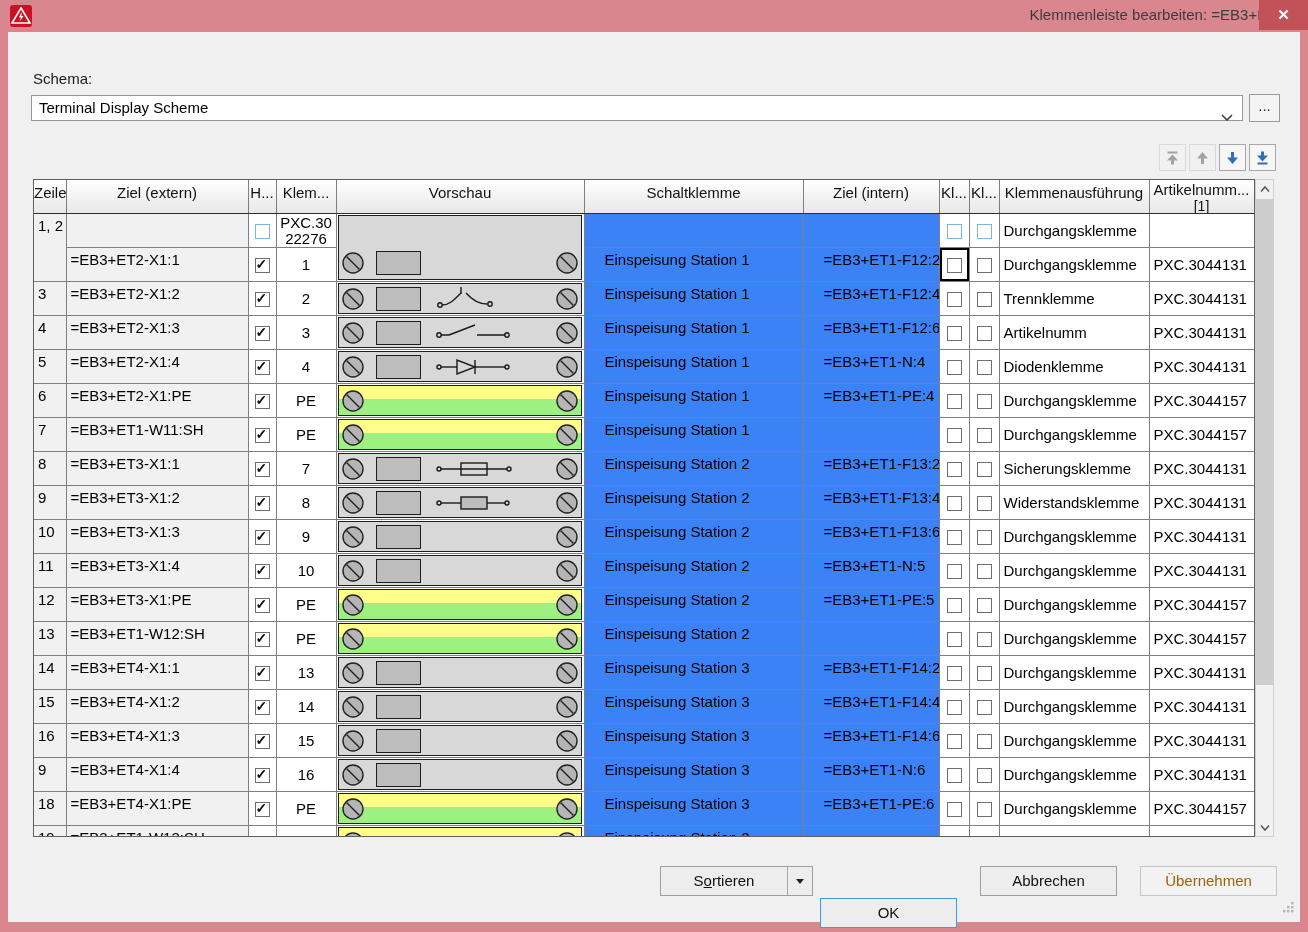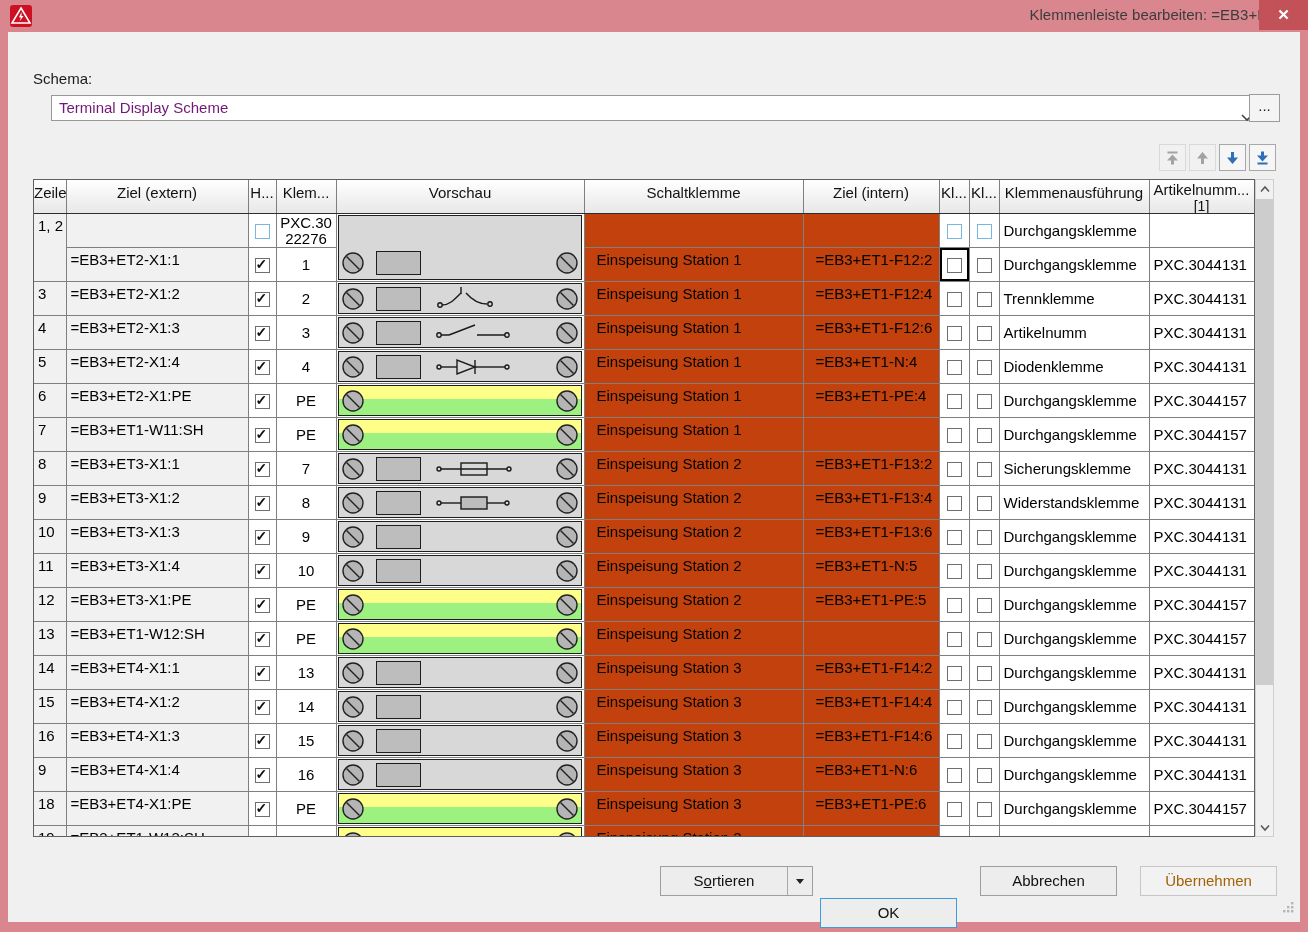--- a/index.html
+++ b/index.html
@@ -13,22 +13,22 @@
   .win-title { position:absolute; left:0; right:0; top:6px; text-align:right;
                font-size:15px; color:#3c3c3c; }
   .close-btn { position:absolute; right:0; top:0; width:49px; height:30px; background:#c25158;
                color:#fff; font-size:15px; font-weight:bold; display:flex; align-items:center;
                justify-content:center; cursor:default; }
   .client { position:absolute; left:8px; top:32px; width:1292px; height:890px; background:#f0f0f0; }
 
   
   .schema-label { position:absolute; left:25px; top:38px; font-size:15px; color:#1c1c1c; }
   .combo { position:absolute; left:23px; top:63px; width:1212px; height:26px; background:#fff;
-           border:1px solid #979797; box-sizing:border-box; font-size:15px; color:#701a75;
-           line-height:24px; padding-left:7px;margin-left:20px; }
+           border:1px solid #979797; box-sizing:border-box; font-size:15px; color:#000000;
+           line-height:24px; padding-left:7px; }
   .combo-chev { position:absolute; right:9px; top:9px; }
   .dots-btn { position:absolute; left:1241px; top:62px; width:31px; height:28px; box-sizing:border-box;
               border:1px solid #9a9a9a; background:#f4f4f4; text-align:center; line-height:22px;
               font-size:15px; color:#222; }
 
   
   .mvbtn { position:absolute; top:112px; width:27px; height:27px; box-sizing:border-box;
            border:1px solid #a8a8a8; background:#f6f6f6; display:flex; align-items:center;
            justify-content:center; }
   .mvbtn.disabled { border-color:#d9d9d9; background:#f1f1f1; }
@@ -40,21 +40,21 @@
   th,td { box-sizing:border-box; border-right:1px solid #7f7f7f; border-bottom:1px solid #7f7f7f;
           font-size:15px; padding:0; overflow:hidden; white-space:nowrap; }
   thead th { height:27px; background:linear-gradient(#ffffff,#e7e7e7); border-bottom:1px solid #2e2e2e;
              font-weight:normal; color:#111; text-align:center; vertical-align:top; }
   thead th .h1 { line-height:26px; }
   thead th.two .h1 { line-height:19px; }
   thead th.two .h2 { line-height:14px; font-size:14px; }
   tbody tr { height:34px; }
   td.c-zeile { background:#f1f1f1; vertical-align:top; padding:3px 2px 0 4px; }
   td.c-ext   { background:#f1f1f1; vertical-align:top; padding:3px 12px 0 4px; }
-  td.c-fx, td.c-ti { background:#c2410c; vertical-align:top; padding:3px 2px 0 12px; }
+  td.c-fx, td.c-ti { background:#3b82f6; vertical-align:top; padding:3px 2px 0 20px; }
   td.c-h, td.c-kl { text-align:center; vertical-align:middle; background:#fff; }
   td.c-klm { text-align:center; vertical-align:middle; background:#fff; white-space:normal;
              word-break:break-all; line-height:16px; padding:0 1px; }
   td.c-aus, td.c-art { background:#fff; vertical-align:middle; padding:0 2px 0 4px; }
   td.focus { box-shadow: inset 0 0 0 2px #000; }
 
   
   .cb { display:inline-block; width:15px; height:15px; background:#fff; border:1px solid #6f6f6f;
         box-sizing:border-box; position:relative; vertical-align:middle; }
   .cb.checked::after { content:"✓"; position:absolute; left:0px; top:-3px; font-size:14px;

